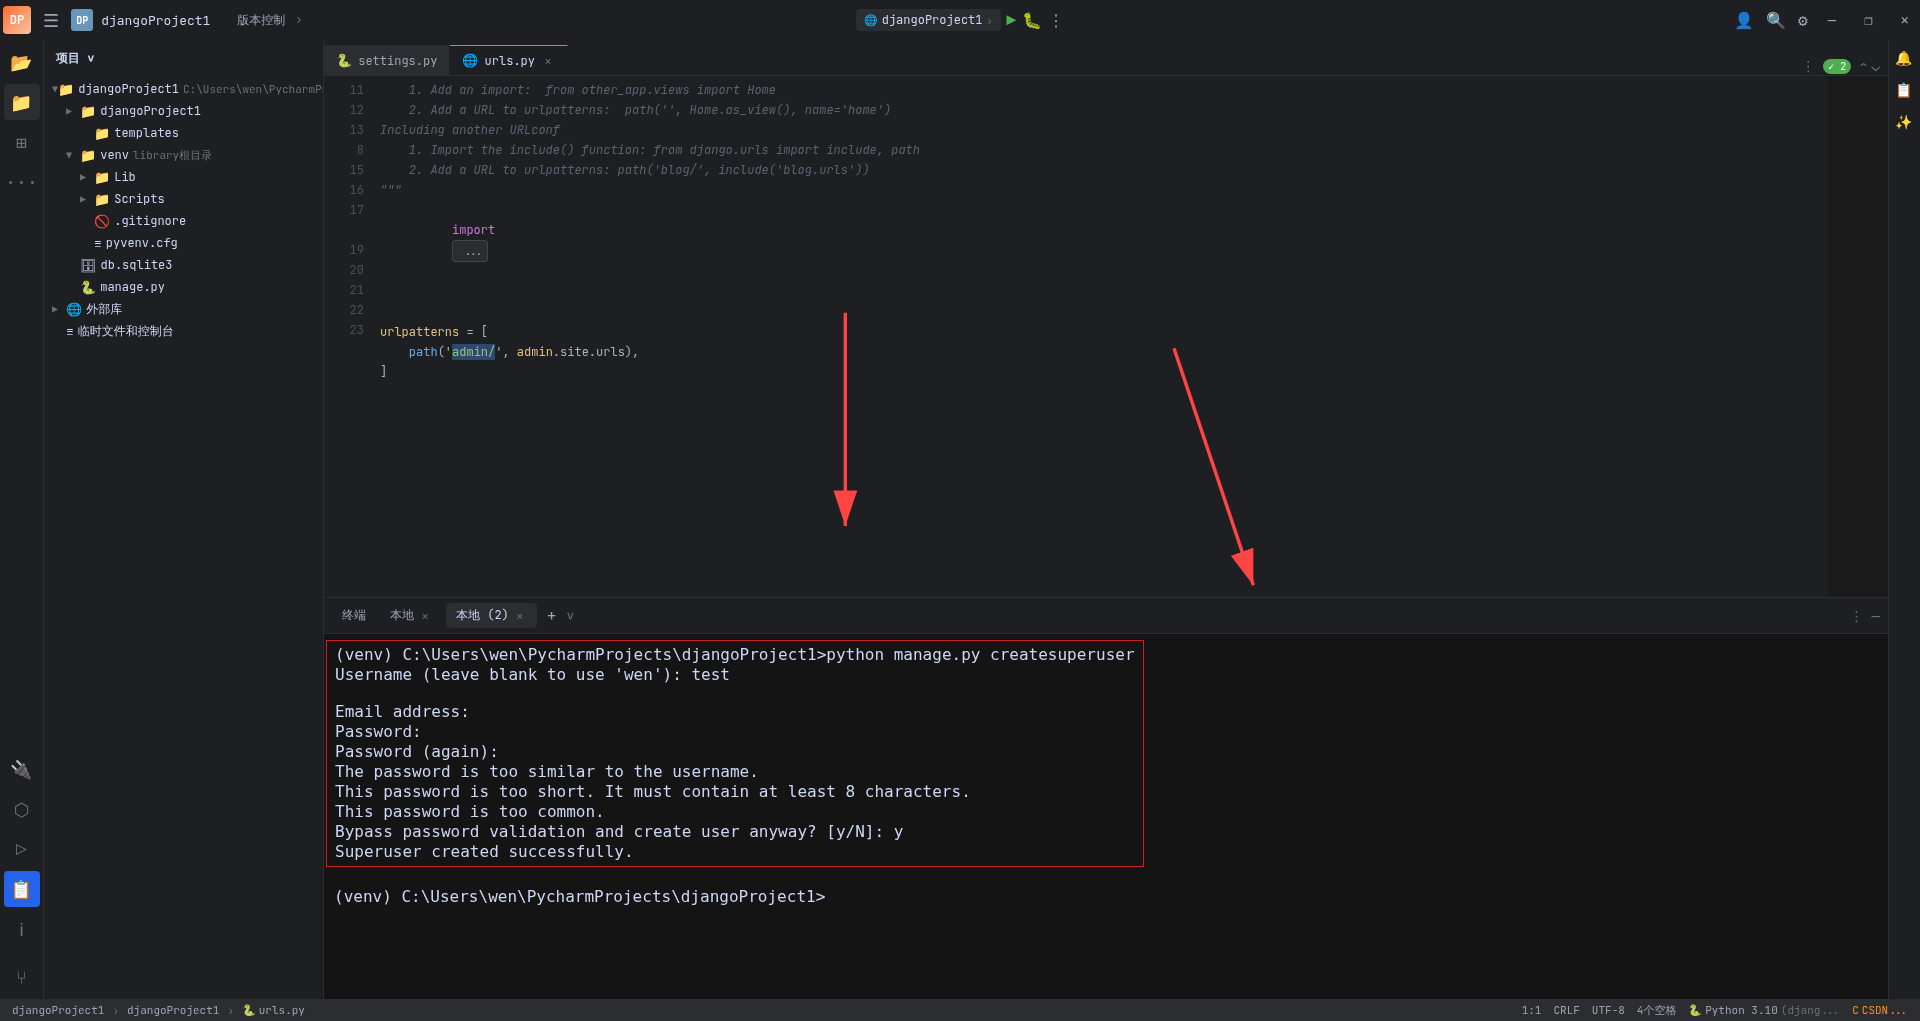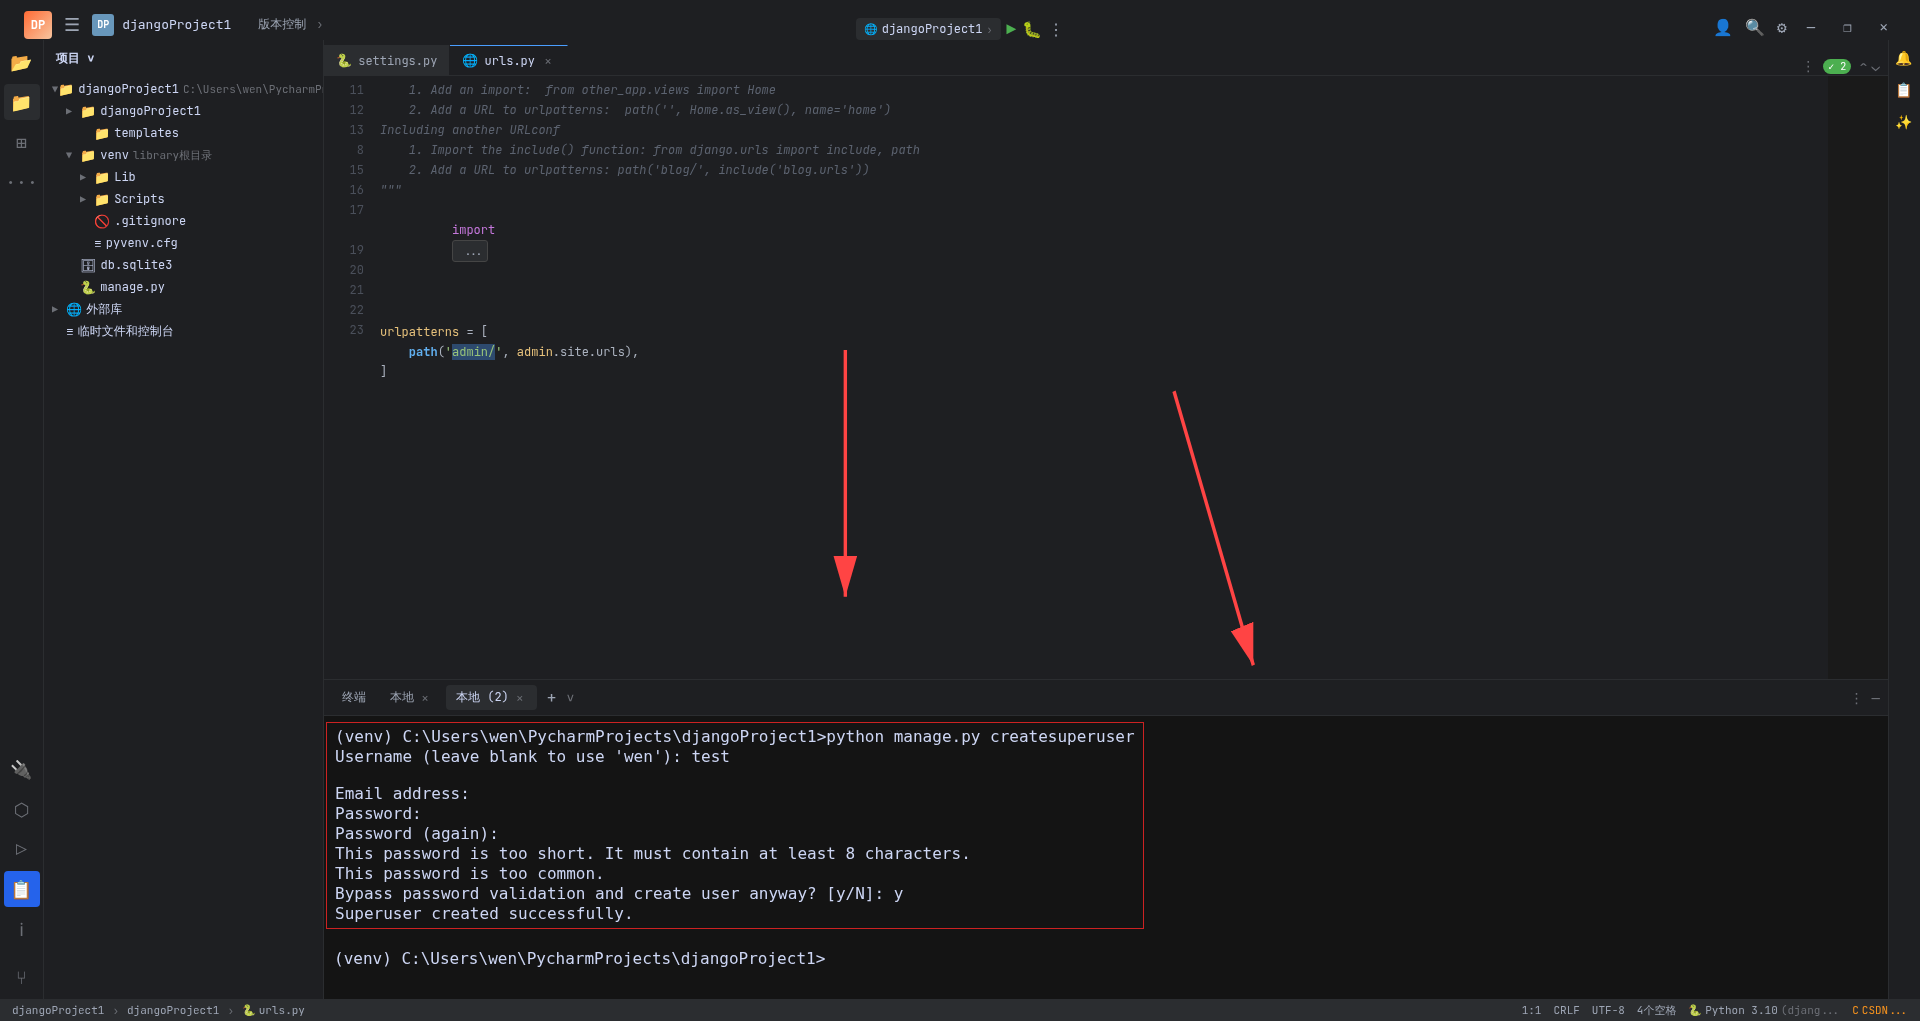--- a/index.html
+++ b/index.html
@@ -11,22 +11,22 @@
       overflow: hidden;
       display: flex;
       flex-direction: column;
     }
 
     
     .title-bar {
       height: 40px;
       background: #1e1f22;
       display: flex;
-      align-items: flex-end;
-      padding: 0 24px;
+      align-items: center;
+      padding: 0 3px;
       flex-shrink: 0;
     }
     .title-bar-left {
       display: flex;
       align-items: center;
       gap: 8px;
       flex: 1;
     }
     .logo {
       width: 28px; height: 28px;
@@ -278,21 +278,21 @@
     .red-arrow-overlay {
       position: absolute;
       top: 0; left: 0;
       width: 100%; height: 100%;
       pointer-events: none;
       z-index: 10;
     }
 
     
     .terminal-panel {
-      height: 320px;
+      height: 402px;
       background: #1e1f22;
       display: flex;
       flex-direction: column;
       border-top: 1px solid #2b2d30;
       flex-shrink: 0;
     }
     .terminal-tabs {
       height: 36px;
       background: #1e1f22;
       display: flex;
@@ -580,21 +580,21 @@
         <div class="code-line c-comment">    1. Import the include() function: from django.urls import include, path</div>
         <div class="code-line c-comment">    2. Add a URL to urlpatterns: path('blog/', include('blog.urls'))</div>
         <div class="code-line c-comment">"""</div>
         <div class="code-line">
           <span style="color:#c678dd;margin-top:19px;">import</span>
           <span class="code-fold"> ...</span>
         </div>
         <div class="code-line">&nbsp;</div>
         <div class="code-line">&nbsp;</div>
         <div class="code-line"><span style="color:#e5c07b;">urlpatterns</span> <span style="color:#abb2bf;">= [</span></div>
-        <div class="code-line">    <span style="color:#61afef;font-weight:bold;">path</span><span style="color:#abb2bf;">(</span><span style="color:#98c379;">'</span><span style="background:#2d4a6e;color:#98c379;">admin/</span><span style="color:#98c379;">'</span><span style="color:#abb2bf;">, </span><span style="color:#e5c07b;">admin</span><span style="color:#abb2bf;">.site.urls),</span></div>
+        <div class="code-line">    <span style="color:#61afef;">path</span><span style="color:#abb2bf;">(</span><span style="color:#98c379;">'</span><span style="background:#2d4a6e;color:#98c379;">admin/</span><span style="color:#98c379;">'</span><span style="color:#abb2bf;">, </span><span style="color:#e5c07b;">admin</span><span style="color:#abb2bf;">.site.urls),</span></div>
         <div class="code-line"><span style="color:#abb2bf;">]</span></div>
         <div class="code-line">&nbsp;</div>
       </div>
 
       <svg class="red-arrow-overlay" viewBox="0 0 1380 440" preserveAspectRatio="none">
 
         <defs>
           <marker id="arrowhead" markerWidth="10" markerHeight="7" refX="10" refY="3.5" orient="auto">
             <polygon points="0 0, 10 3.5, 0 7" fill="#f44"></polygon>
           </marker>
@@ -627,20 +627,21 @@
           <span>—</span>
         </div>
       </div>
       <div class="terminal-content">
         <div style="border: 1.5px solid #cc2222; padding: 4px 8px; display: inline-block; margin: 0 -8px;">
           <div style="color:#cdd6f4;">(venv) C:\Users\wen\PycharmProjects\djangoProject1&gt;<span style="color:#cdd6f4;">python manage.py createsuperuser</span></div>
           <div style="color:#cdd6f4;">Username (leave blank to use 'wen'): test</div>
           <div style="color:#cdd6f4;margin-top:17px;">Email address:</div>
           <div style="color:#cdd6f4;">Password:</div>
           <div style="color:#cdd6f4;">Password (again):</div>
+          <div style="color:#cdd6f4;">The password is too similar to the username.</div>
           <div style="color:#cdd6f4;">This password is too short. It must contain at least 8 characters.</div>
           <div style="color:#cdd6f4;">This password is too common.</div>
           <div style="color:#cdd6f4;">Bypass password validation and create user anyway? [y/N]: y</div>
           <div style="color:#cdd6f4;">Superuser created successfully.</div>
         </div>
         <div>&nbsp;</div>
         <div style="color:#cdd6f4;">(venv) C:\Users\wen\PycharmProjects\djangoProject1&gt;</div>
       </div>
     </div>
 

